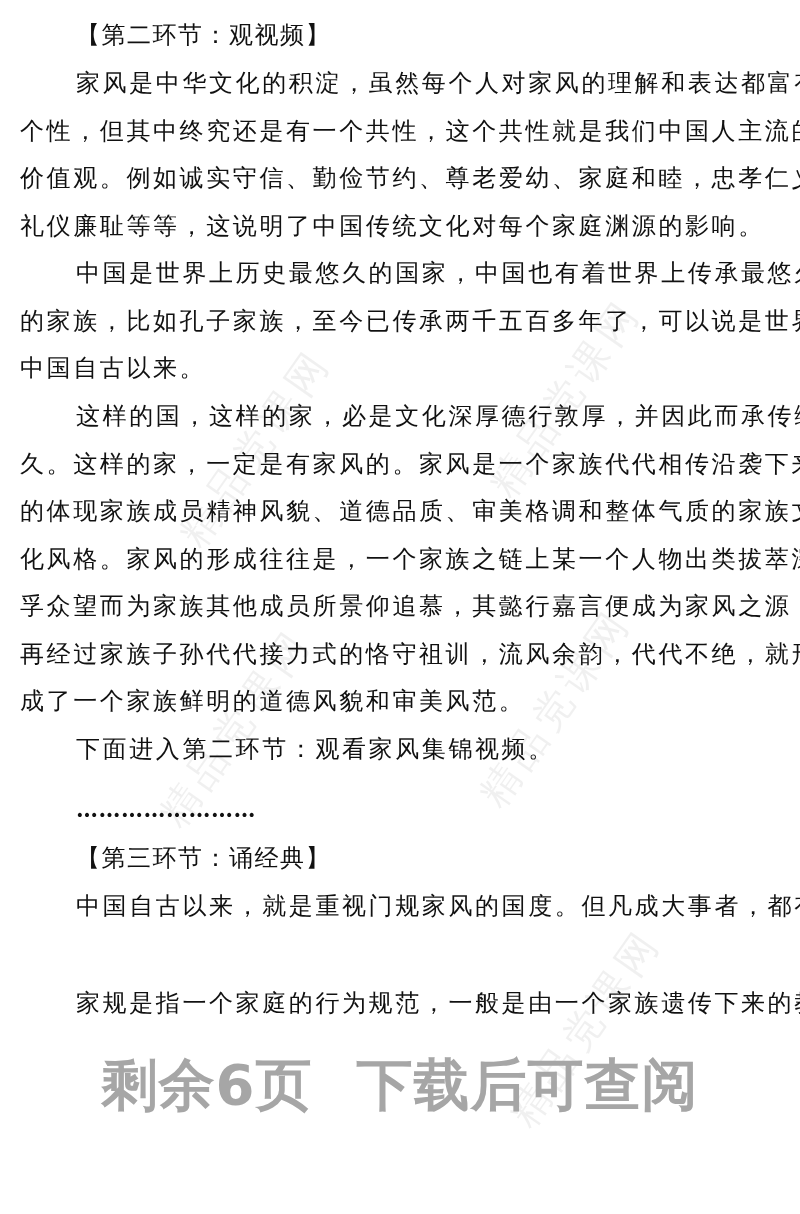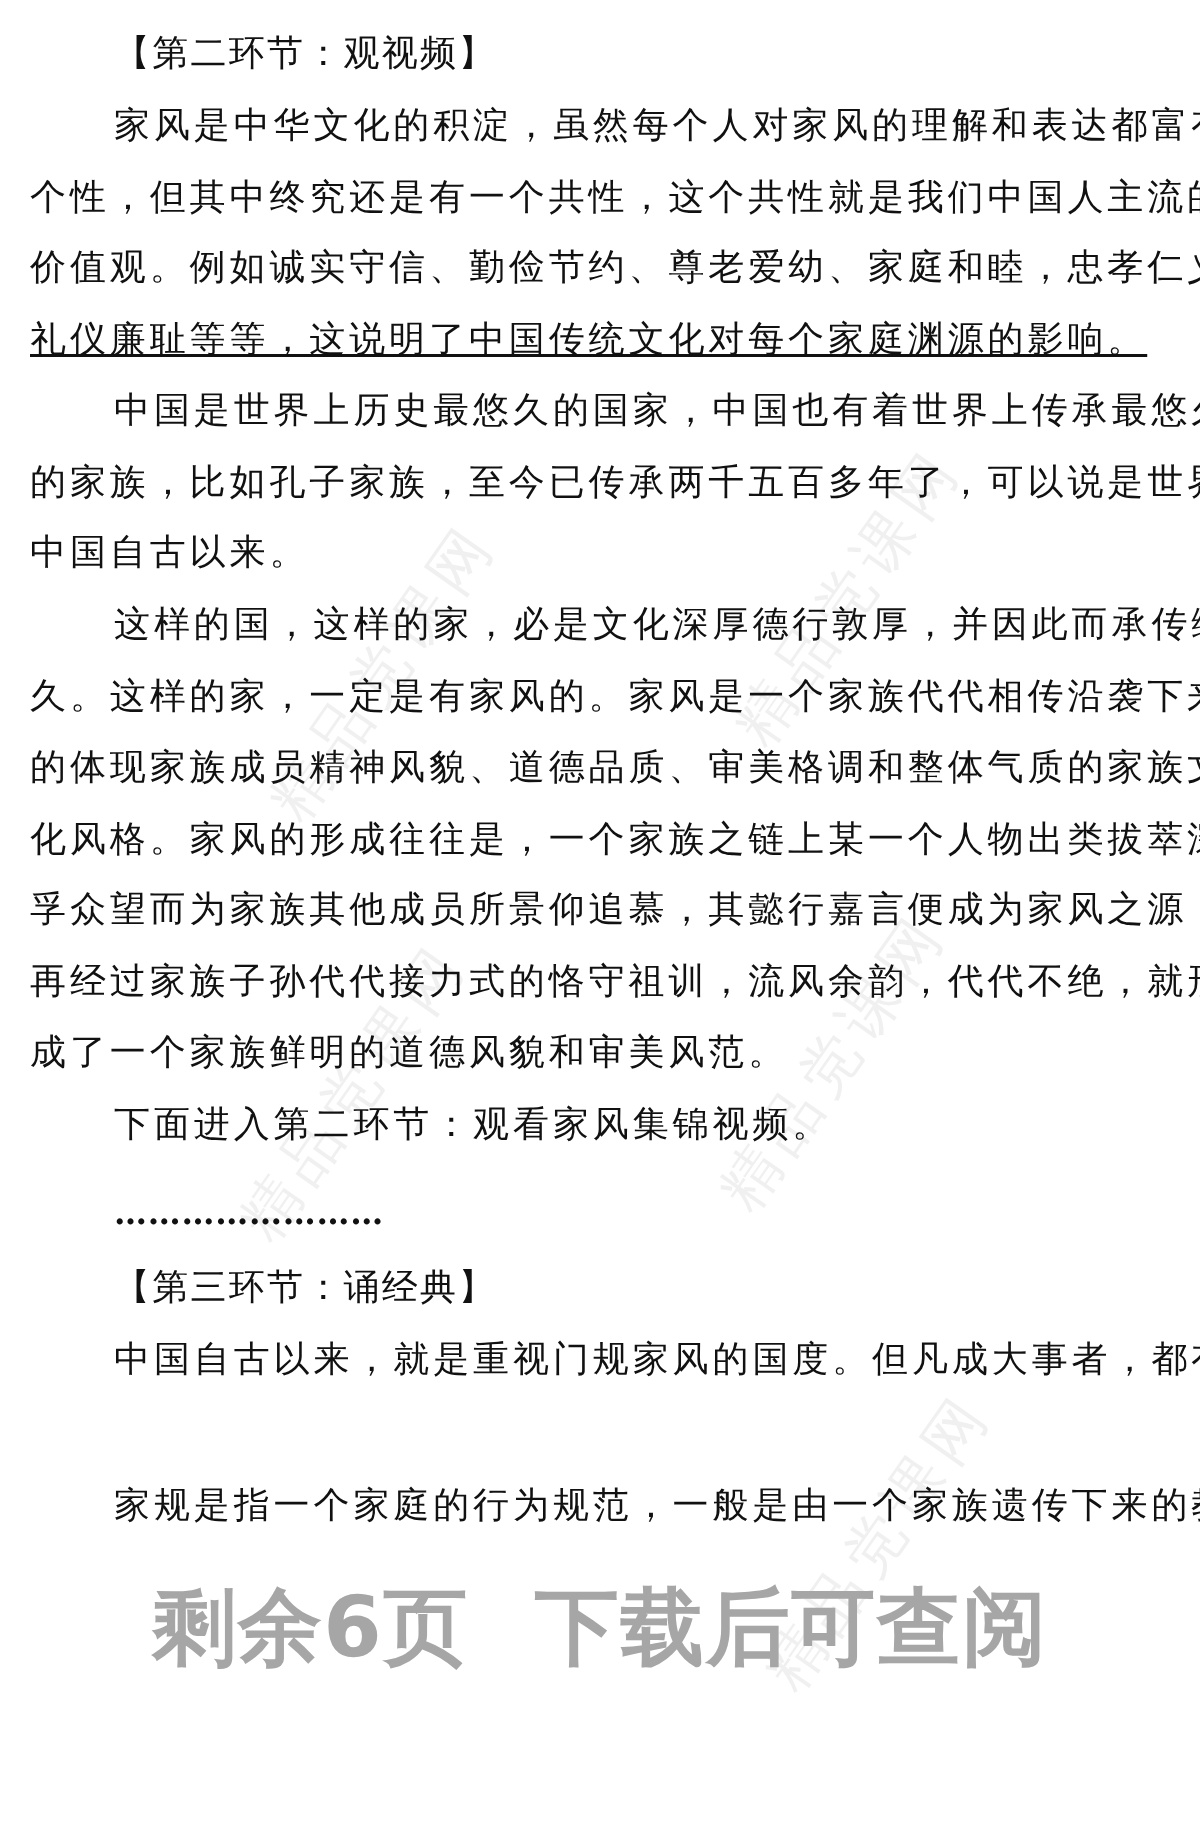--- a/index.html
+++ b/index.html
@@ -30,21 +30,21 @@
   <div class="watermark" style="left:450px; top:370px;">精品党课网</div>
   <div class="watermark" style="left:120px; top:700px;">精品党课网</div>
   <div class="watermark" style="left:440px; top:680px;">精品党课网</div>
   <div class="watermark" style="left:470px; top:1000px;">精品党课网</div>
 
   <div class="line heading" style="top:20px;">【第二环节：观视频】</div>
 
   <div class="line indent" style="top:68px;">家风是中华文化的积淀，虽然每个人对家风的理解和表达都富有</div>
   <div class="line" style="top:116px;">个性，但其中终究还是有一个共性，这个共性就是我们中国人主流的</div>
   <div class="line" style="top:163px;">价值观。例如诚实守信、勤俭节约、尊老爱幼、家庭和睦，忠孝仁义、</div>
-  <div class="line" style="top:211px;text-decoration:underline;">礼仪廉耻等等，这说明了中国传统文化对每个家庭渊源的影响。</div>
+  <div class="line" style="top:211px;">礼仪廉耻等等，这说明了中国传统文化对每个家庭渊源的影响。</div>
 
   <div class="line indent" style="top:258px;">中国是世界上历史最悠久的国家，中国也有着世界上传承最悠久</div>
   <div class="line" style="top:306px;">的家族，比如孔子家族，至今已传承两千五百多年了，可以说是世界</div>
   <div class="line" style="top:353px;">中国自古以来。</div>
 
   <div class="line indent" style="top:401px;">这样的国，这样的家，必是文化深厚德行敦厚，并因此而承传绵</div>
   <div class="line" style="top:449px;">久。这样的家，一定是有家风的。家风是一个家族代代相传沿袭下来</div>
   <div class="line" style="top:496px;">的体现家族成员精神风貌、道德品质、审美格调和整体气质的家族文</div>
   <div class="line" style="top:544px;">化风格。家风的形成往往是，一个家族之链上某一个人物出类拔萃深</div>
   <div class="line" style="top:591px;">孚众望而为家族其他成员所景仰追慕，其懿行嘉言便成为家风之源，</div>

